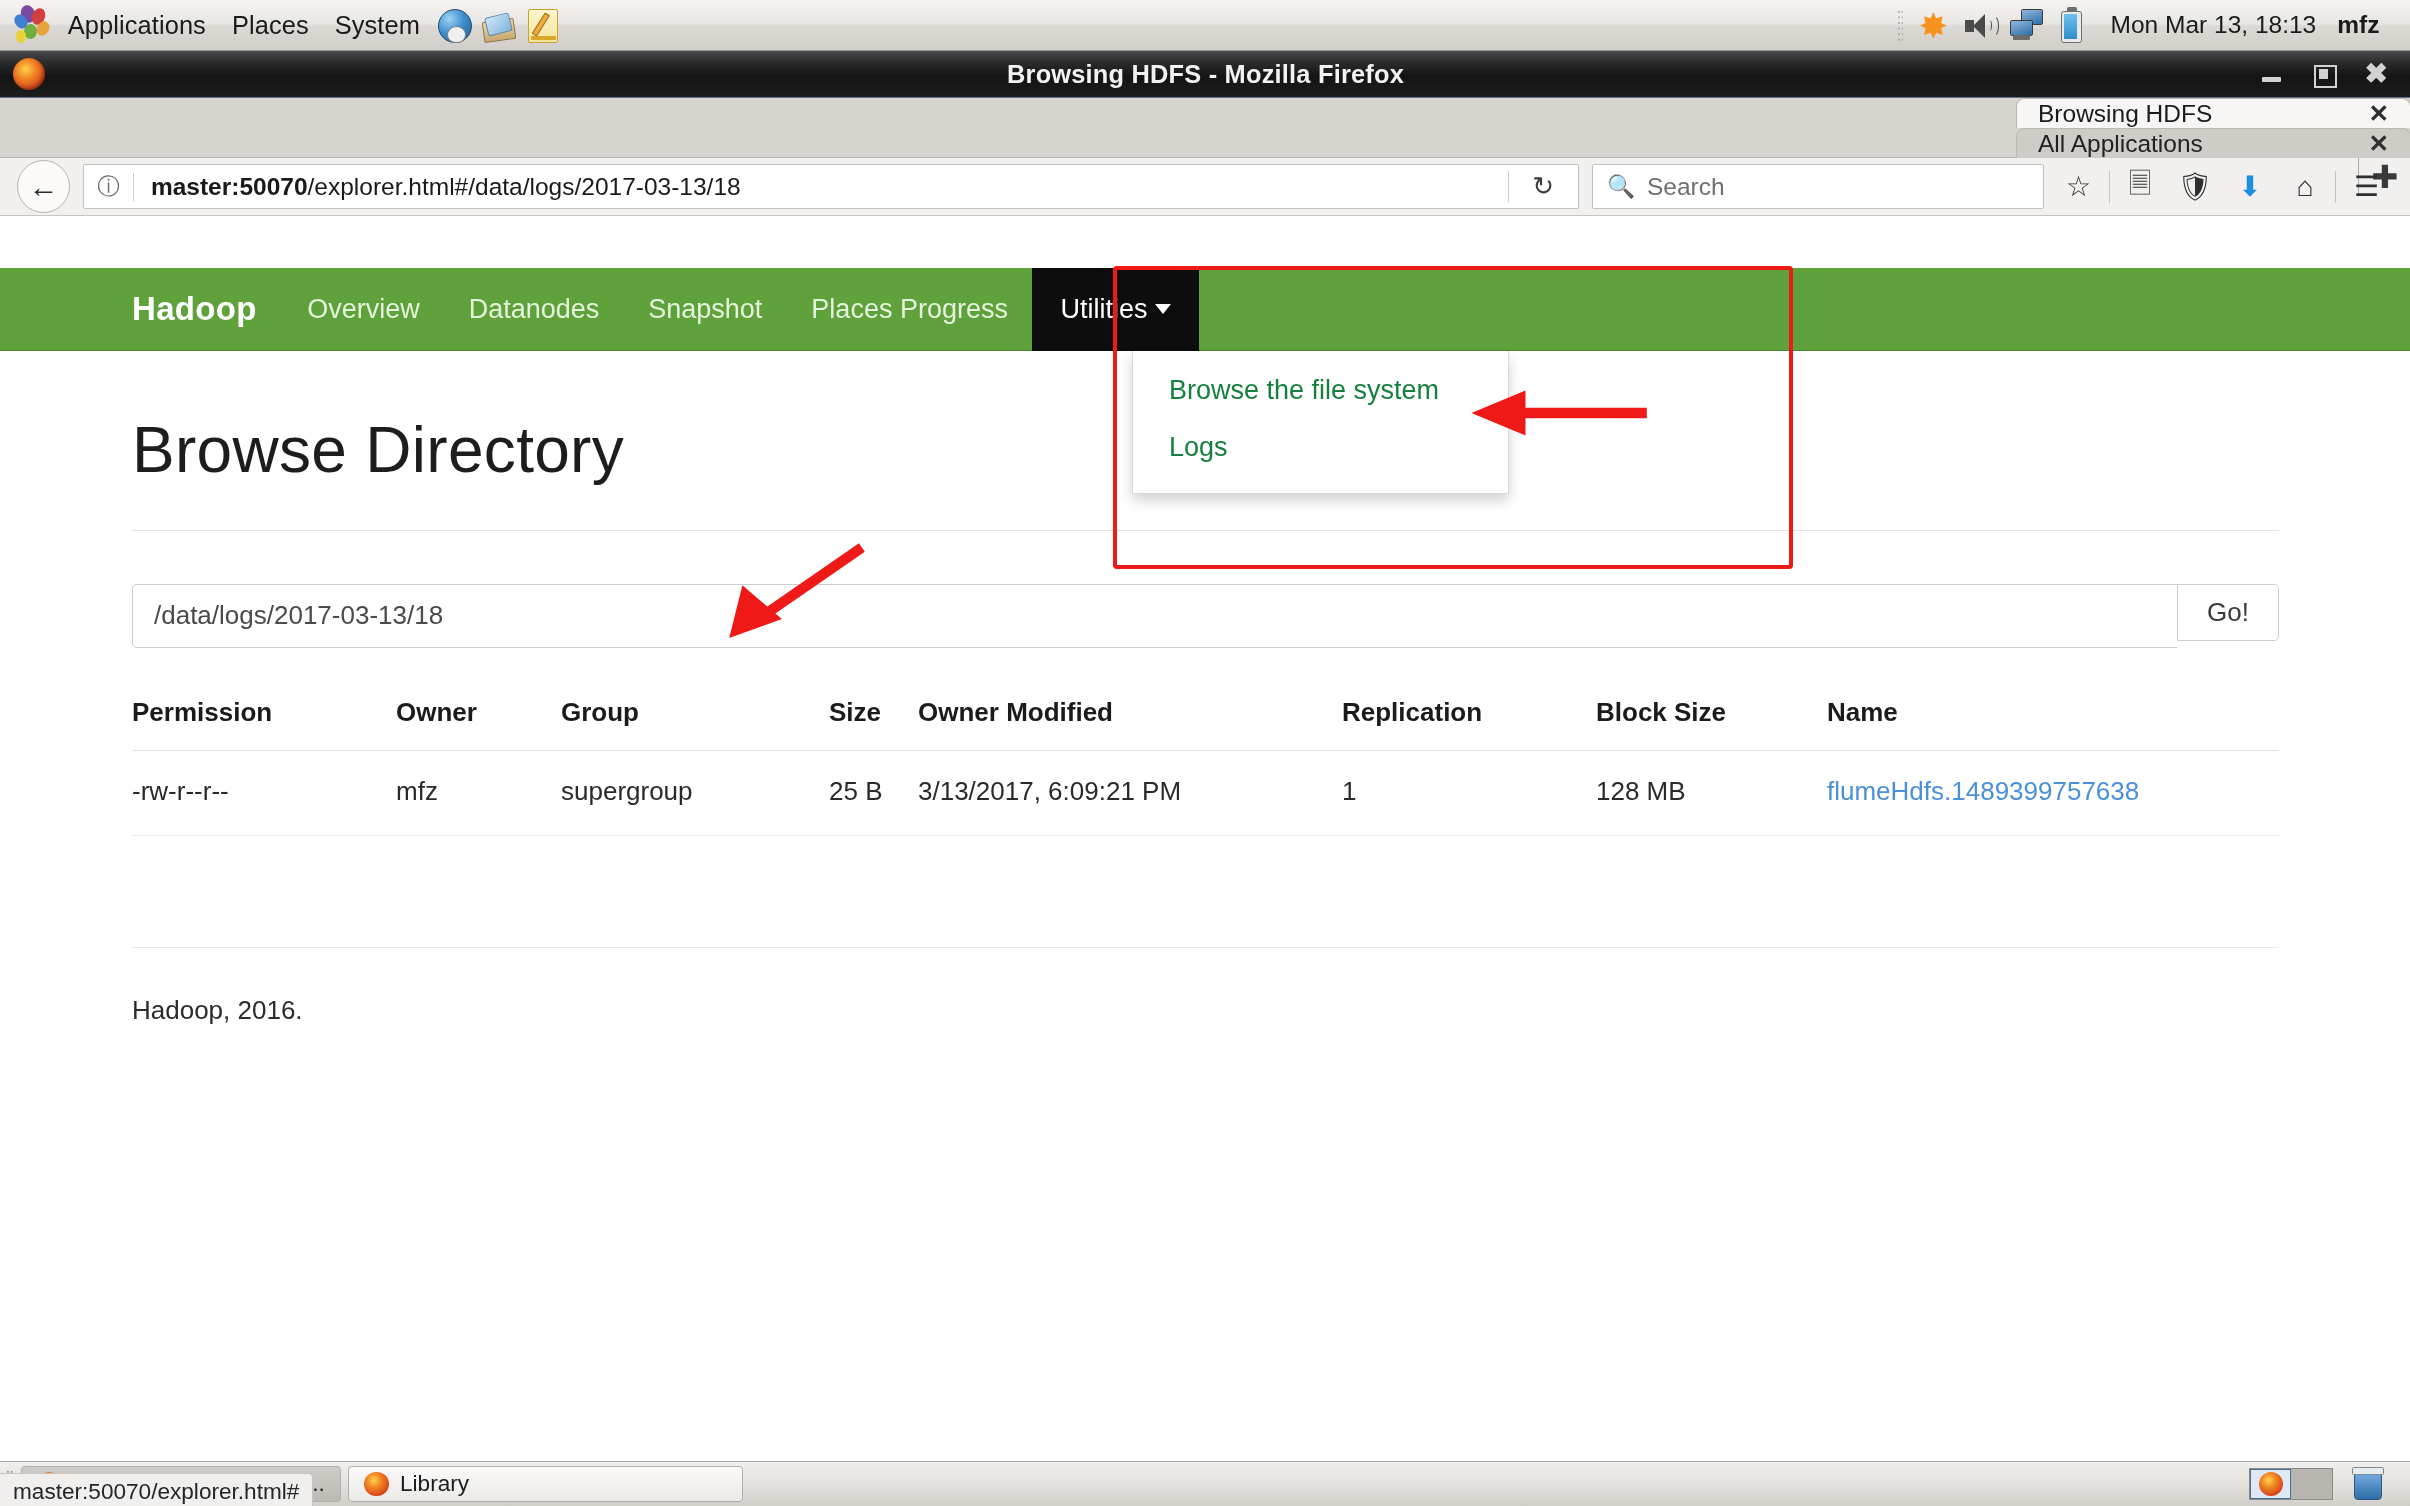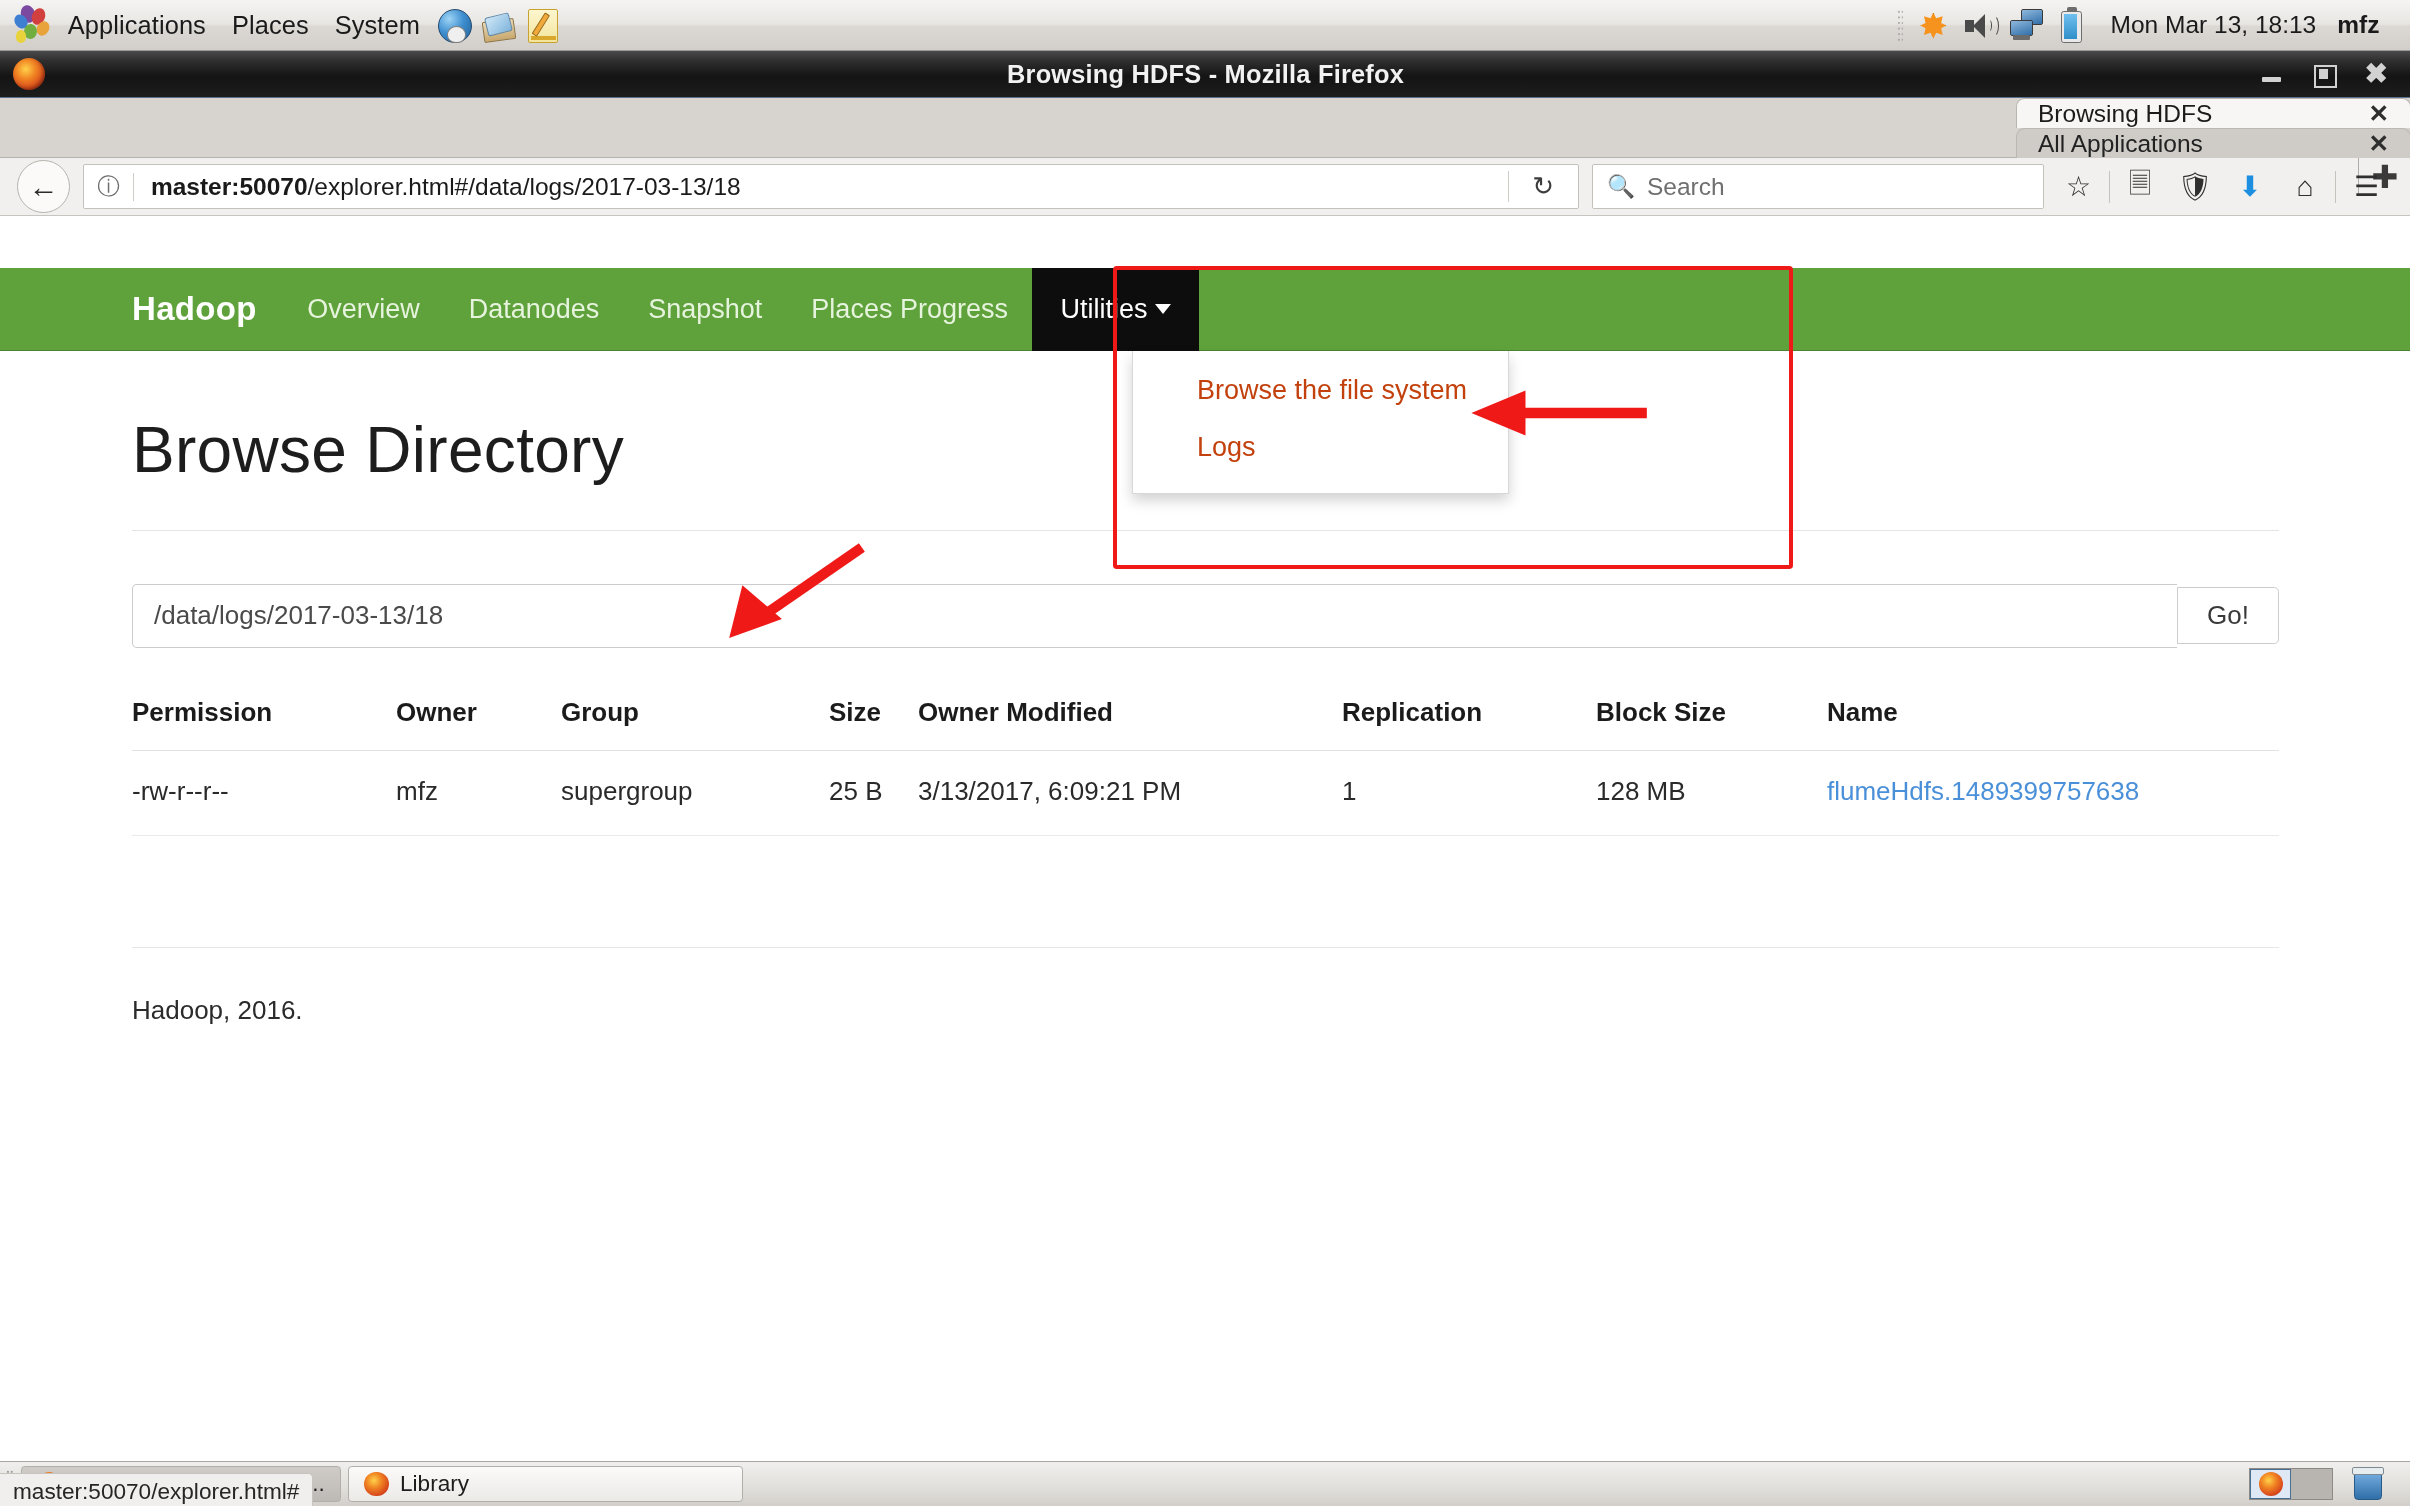--- a/index.html
+++ b/index.html
@@ -142,27 +142,27 @@
   #hd-navbar { height:83px; background:#5fa23b; display:flex; align-items:center; position:relative;
      border-bottom:0.9px solid #4b8430;}
   .hd-brand { color:#ffffff; font-size:33px; font-weight:bold; padding:0 26px 0 132px; letter-spacing:0.3px;}
   .hd-link { color:#e6f3dd; font-size:27px; padding:0 24.5px; height:83px; display:flex; align-items:center;}
   .hd-util { background:#0d0d0d; color:#ffffff; font-size:27px; padding:0 28px; height:83px;
      display:flex; align-items:center; gap:8px;}
   .caret { width:0;height:0;border-left:8.5px solid transparent;border-right:8.5px solid transparent;border-top:10.4px solid #fff;}
 
   #hd-dropdown { position:absolute; left:1132px; top:328px; width:377px; background:#ffffff;
      border:0.9px solid #d8d8d8; border-top:none; box-shadow:0 6.6px 13px rgba(0,0,0,.18); padding:11.3px 0 17px 0; z-index:30;}
-  .dd-item { font-size:27px; color:#c2410c; padding:13px 36px; white-space:nowrap;margin-left:28px;}
+  .dd-item { font-size:27px; color:#15803d; padding:13px 36px; white-space:nowrap;}
 
   .content-inner { padding: 0 132px; }
   #page-title { font-size:64px; font-weight:normal; color:#1d1d1d; margin-top:62px; letter-spacing:0.3px;}
   #title-rule { height:0.9px; background:#e4e4e4; margin-top:43px; }
 
-  .path-row { display:flex; margin-top:53px;align-items:center; }
+  .path-row { display:flex; margin-top:53px; }
   #path-input { flex:1; height:64px; border:0.9px solid #ccc; border-right:none; border-radius:4.7px 0 0 4.7px;
      font-size:26px; color:#4a4a4a; padding-left:21px; background:#fff; outline:none;
      font-family:"Liberation Sans", sans-serif;}
   #go-btn { width:102px; height:57px; border:0.9px solid #ccc; border-radius:0 4.7px 4.7px 0; background:#fff;
      font-size:26px; color:#3a3a3a; font-family:"Liberation Sans", sans-serif;}
 
   table#fs-table { width:100%; border-collapse:collapse; margin-top:49px; }
   table#fs-table th { text-align:left; font-size:26px; font-weight:bold; color:#1b1b1b;
      padding:0 0 22.6px 0; border-bottom:1.9px solid #e2e2e2;}
   table#fs-table td { font-size:26px; color:#2a2a2a; padding:24.5px 0 28px 0; border-bottom:0.9px solid #e9e9e9;}

